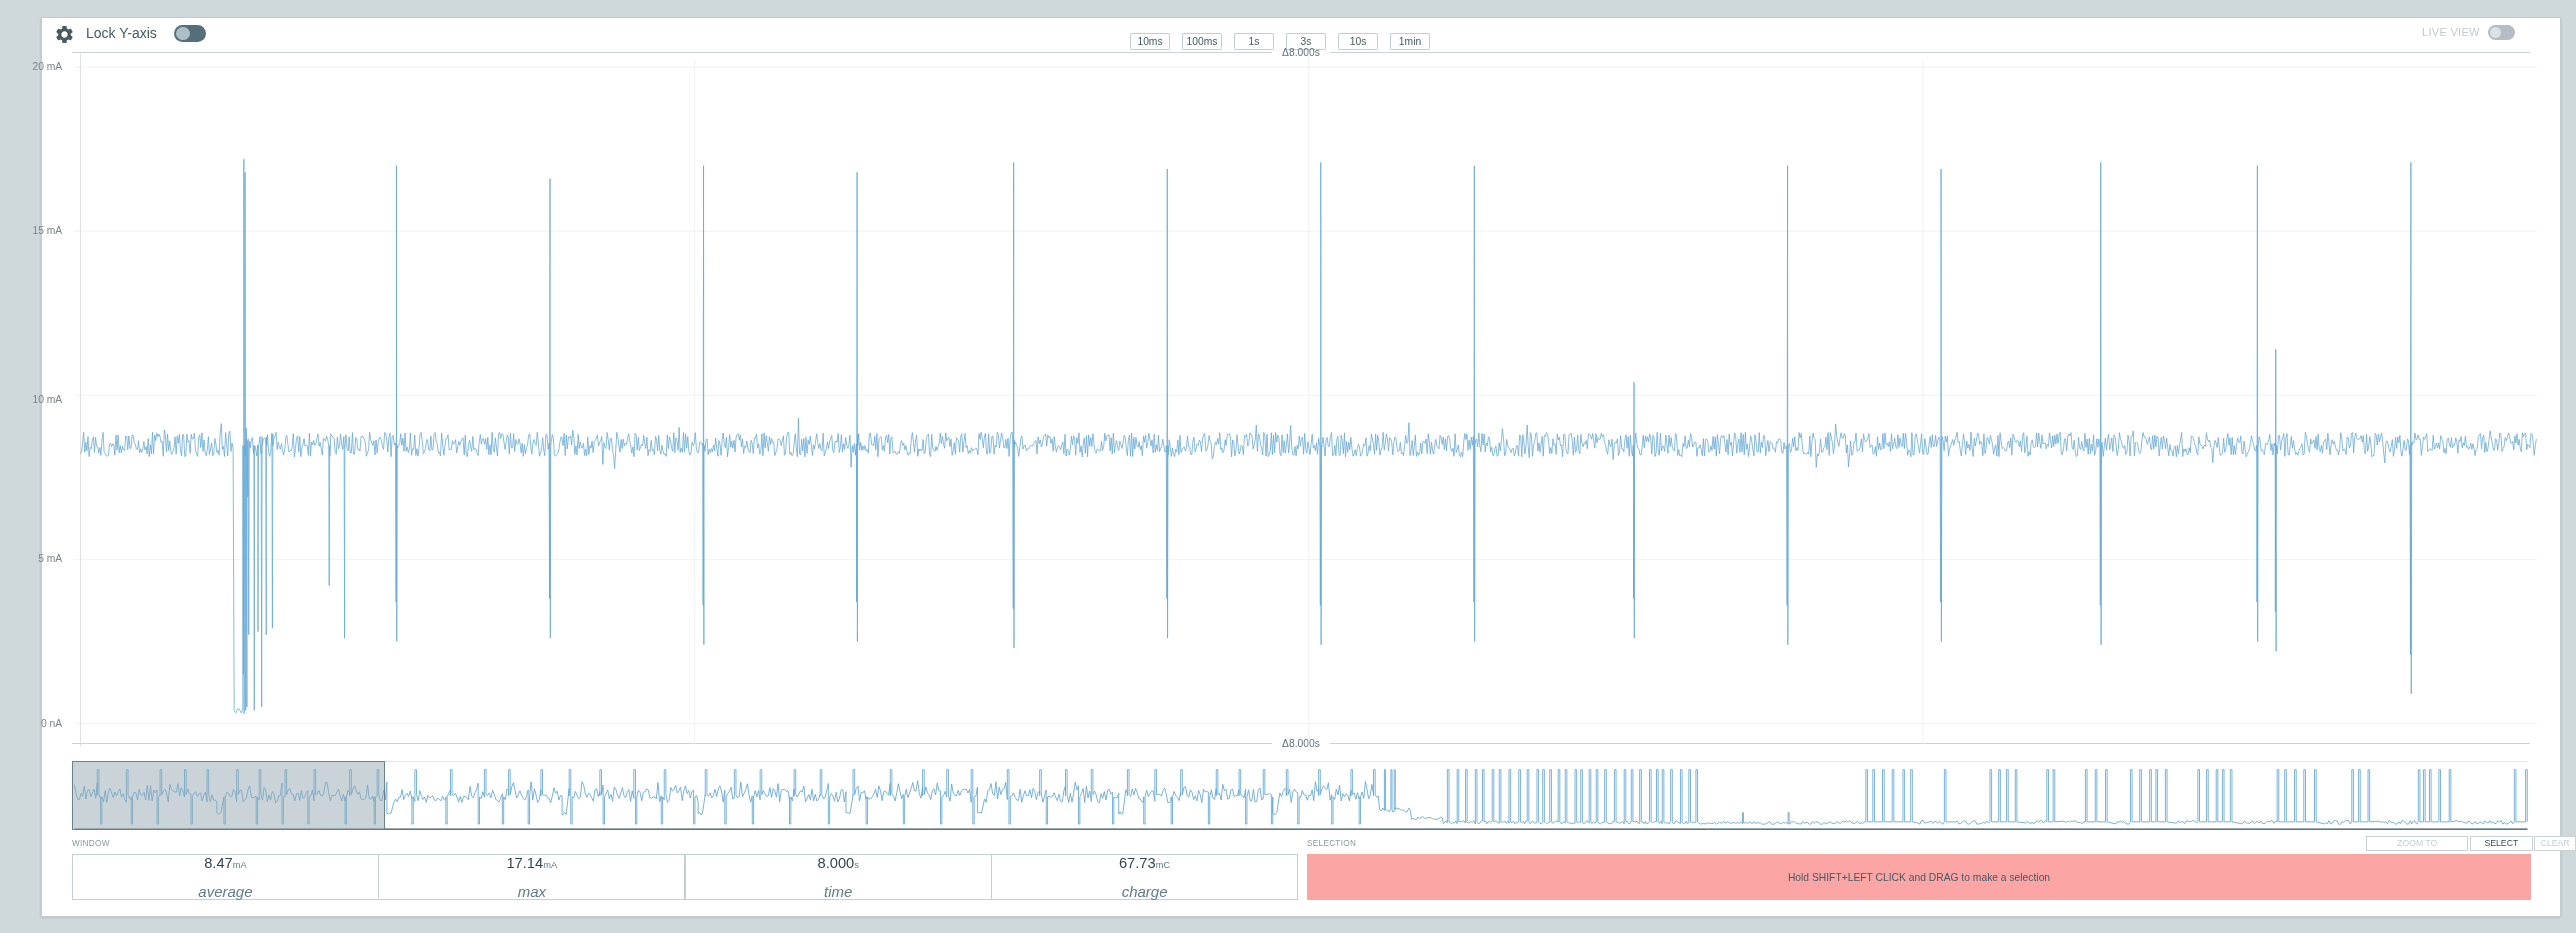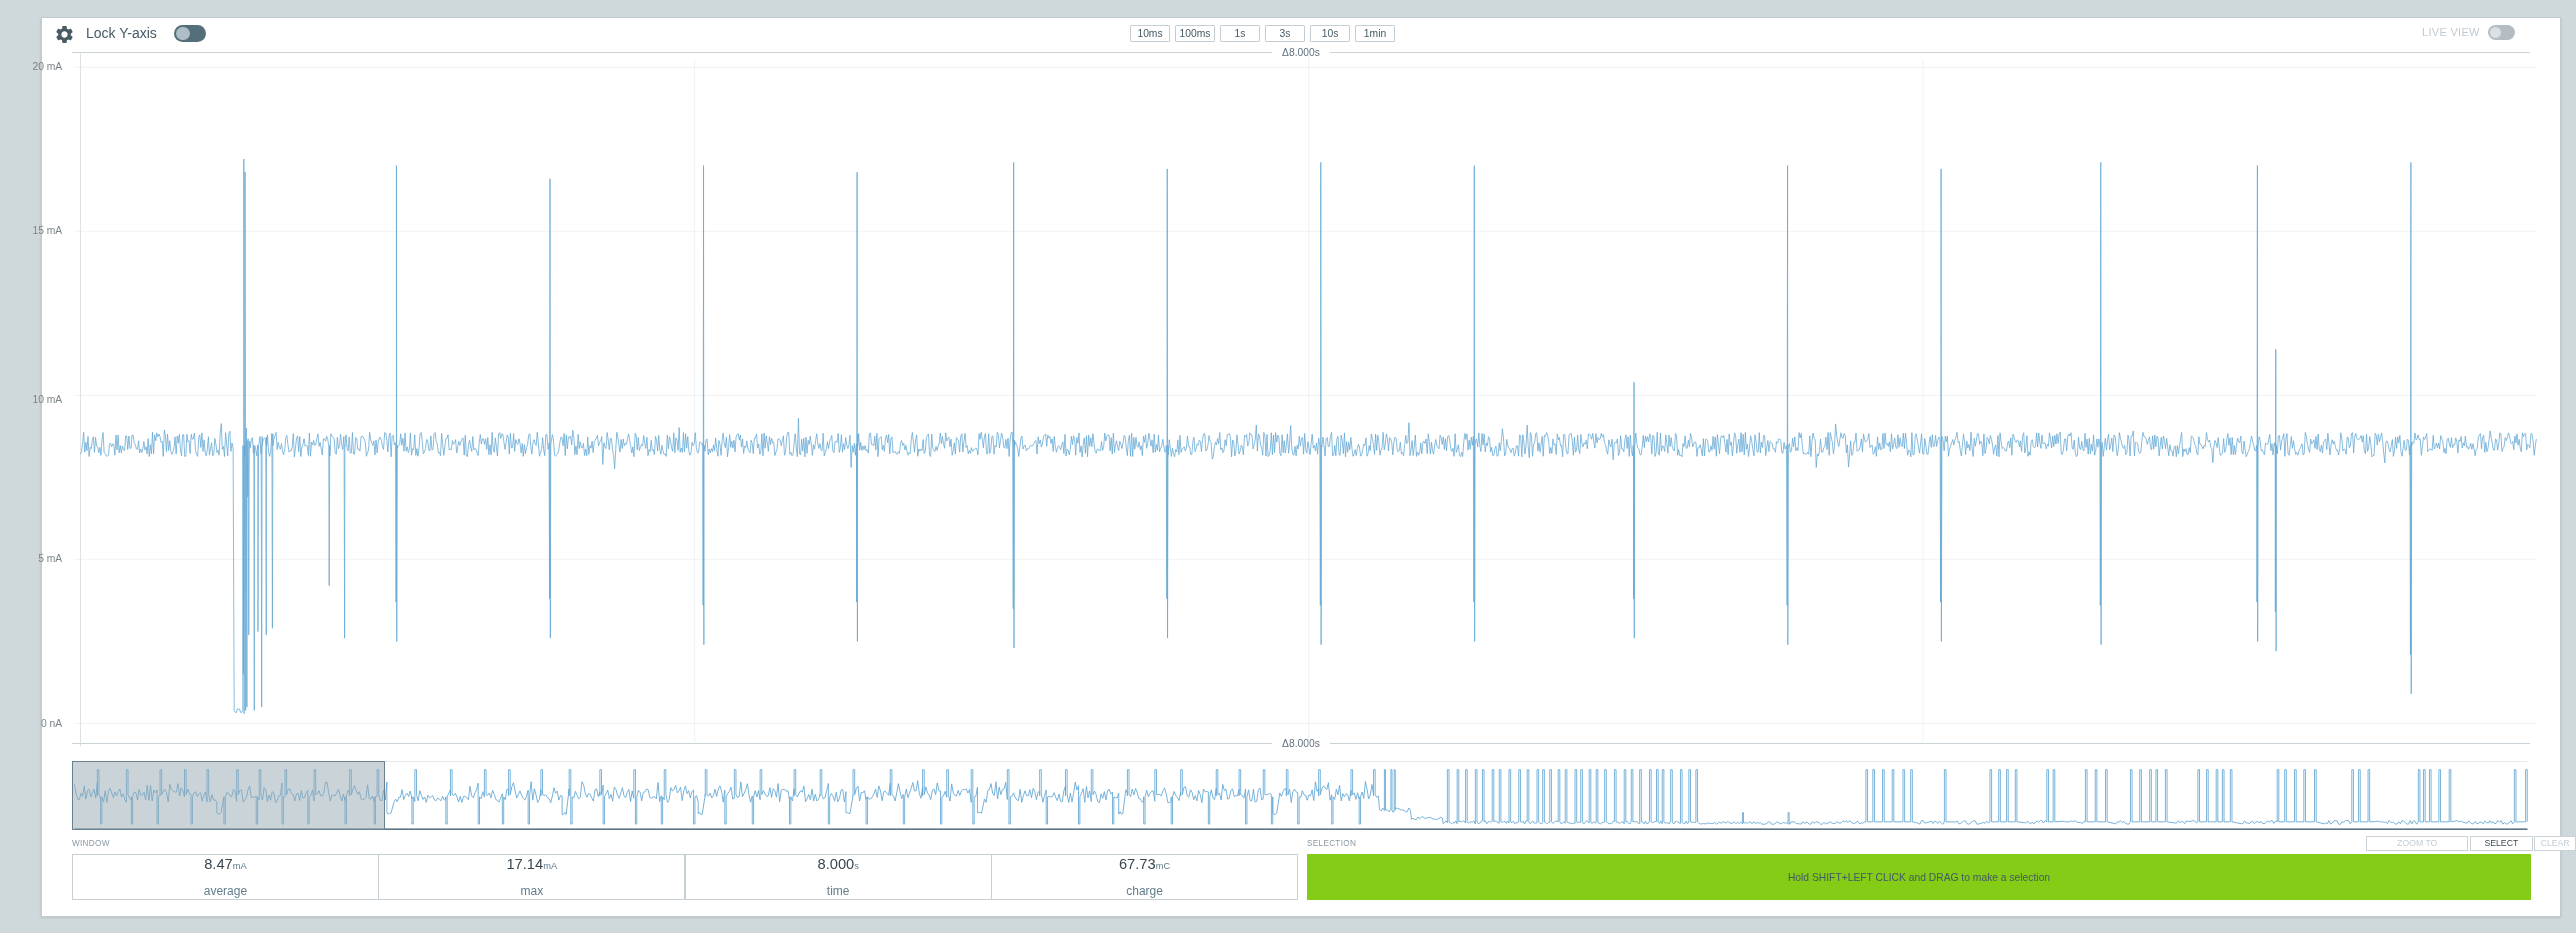--- a/index.html
+++ b/index.html
@@ -11,21 +11,21 @@
 
   
   .gear { position:absolute; left:54px; top:24px; width:21px; height:21px; cursor:pointer; }
   .lock-label { position:absolute; left:86px; top:25px; font-size:14px; color:#455a64; }
   .toggle { position:absolute; width:32px; height:17px; border-radius:8.7px; cursor:pointer; }
   .toggle .knob { position:absolute; top:1.6px; width:13.6px; height:13.6px; border-radius:50%; }
   .toggle.dark { background:#546e7a; }
   .toggle.dark .knob { left:2.2px; background:#aebec6; }
   .toggle.light { background:#b4bdc3; width:27px; height:14.7px; }
   .toggle.light .knob { left:1.6px; top:1.6px; width:11.4px; height:11.4px; background:#dbe0e3; }
-  .zoom-btns { position:absolute; left:1130px; top:25px; display:flex; gap:5px; }
+  .zoom-btns { position:absolute; left:1130px; top:33px; display:flex; gap:12px; }
   .zbtn { width:40px; height:17px; background:#fff; border:0.5px solid #c3cdd3; border-radius:1.1px;
           font-size:10.3px; color:#455a64; font-family:inherit; cursor:pointer; line-height:16px; text-align:center; }
   .live-wrap { position:absolute; left:2422px; top:25px; display:flex; align-items:center; gap:8.7px;justify-content:flex-end; }
   .live-label { font-size:11px; color:#c2cbd1; letter-spacing:0.3px; }
   .live-wrap .toggle { position:relative; }
 
   
   .delta-row { position:absolute; left:72px; width:2458px; height:13px; display:flex; align-items:center; }
   .delta-row .dline { flex:1; height:0.5px; background:#c9d2d7; }
   .delta-row .dtext { font-size:10.3px; color:#5f7080; padding:0 9.8px; }
@@ -47,24 +47,24 @@
   .sbtn.disabled { color:#c3ced6; }
   .sbtn.enabled { color:#3c4c55; }
 
   
   .stats { position:absolute; left:72px; top:854px; width:1226px; height:46px; display:flex; }
   .stat { flex:1; background:#fff; border:0.5px solid #c6cfd4; margin-left:-0.5px;
           display:flex; flex-direction:column; align-items:center; justify-content:center; }
   .stat:first-child { margin-left:0; }
   .stat .val { font-size:14.7px; color:#37474f; }
   .stat .val .unit { font-size:9.3px; color:#607d8b; }
-  .stat .sub { font-size:12px; color:#607d8b; margin-top:12px; }
+  .stat .sub { font-size:15px; color:#607d8b; margin-top:12px;font-style:italic; }
 
   .sel-hint { position:absolute; left:1307px; top:854px; width:1224px; height:46px;
-              background:#84cc16; display:flex; align-items:center; justify-content:center;
+              background:#fca5a5; display:flex; align-items:center; justify-content:center;
               font-size:10.3px; color:#455a64; }
 </style>
 </head>
 <body>
 
 <div class="screen">
   <div class="card"></div>
 
   <svg class="gear" viewBox="0 0 24 24">
     <path fill="#4a5a63" d="M19.14,12.94c0.04-0.3,0.06-0.61,0.06-0.94c0-0.32-0.02-0.64-0.07-0.94l2.03-1.58 c0.18-0.14,0.23-0.41,0.12-0.61l-1.92-3.32c-0.12-0.22-0.37-0.29-0.59-0.22l-2.39,0.96c-0.5-0.38-1.03-0.7-1.62-0.94L14.4,2.81 c-0.04-0.24-0.24-0.41-0.48-0.41h-3.84c-0.24,0-0.43,0.17-0.47,0.41L9.25,5.35C8.66,5.59,8.12,5.92,7.63,6.29L5.24,5.33 c-0.22-0.08-0.47,0-0.59,0.22L2.74,8.87C2.62,9.08,2.66,9.34,2.86,9.48l2.03,1.58C4.84,11.36,4.8,11.69,4.8,12s0.02,0.64,0.07,0.94 l-2.03,1.58c-0.18,0.14-0.23,0.41-0.12,0.61l1.92,3.32c0.12,0.22,0.37,0.29,0.59,0.22l2.39-0.96c0.5,0.38,1.03,0.7,1.62,0.94 l0.36,2.54c0.05,0.24,0.24,0.41,0.48,0.41h3.84c0.24,0,0.44-0.17,0.47-0.41l0.36-2.54c0.59-0.24,1.13-0.56,1.62-0.94l2.39,0.96 c0.22,0.08,0.47,0,0.59-0.22l1.92-3.32c0.12-0.22,0.07-0.47-0.12-0.61L19.14,12.94z M12,15.6c-1.98,0-3.6-1.62-3.6-3.6 s1.62-3.6,3.6-3.6s3.6,1.62,3.6,3.6S13.98,15.6,12,15.6z"></path>

